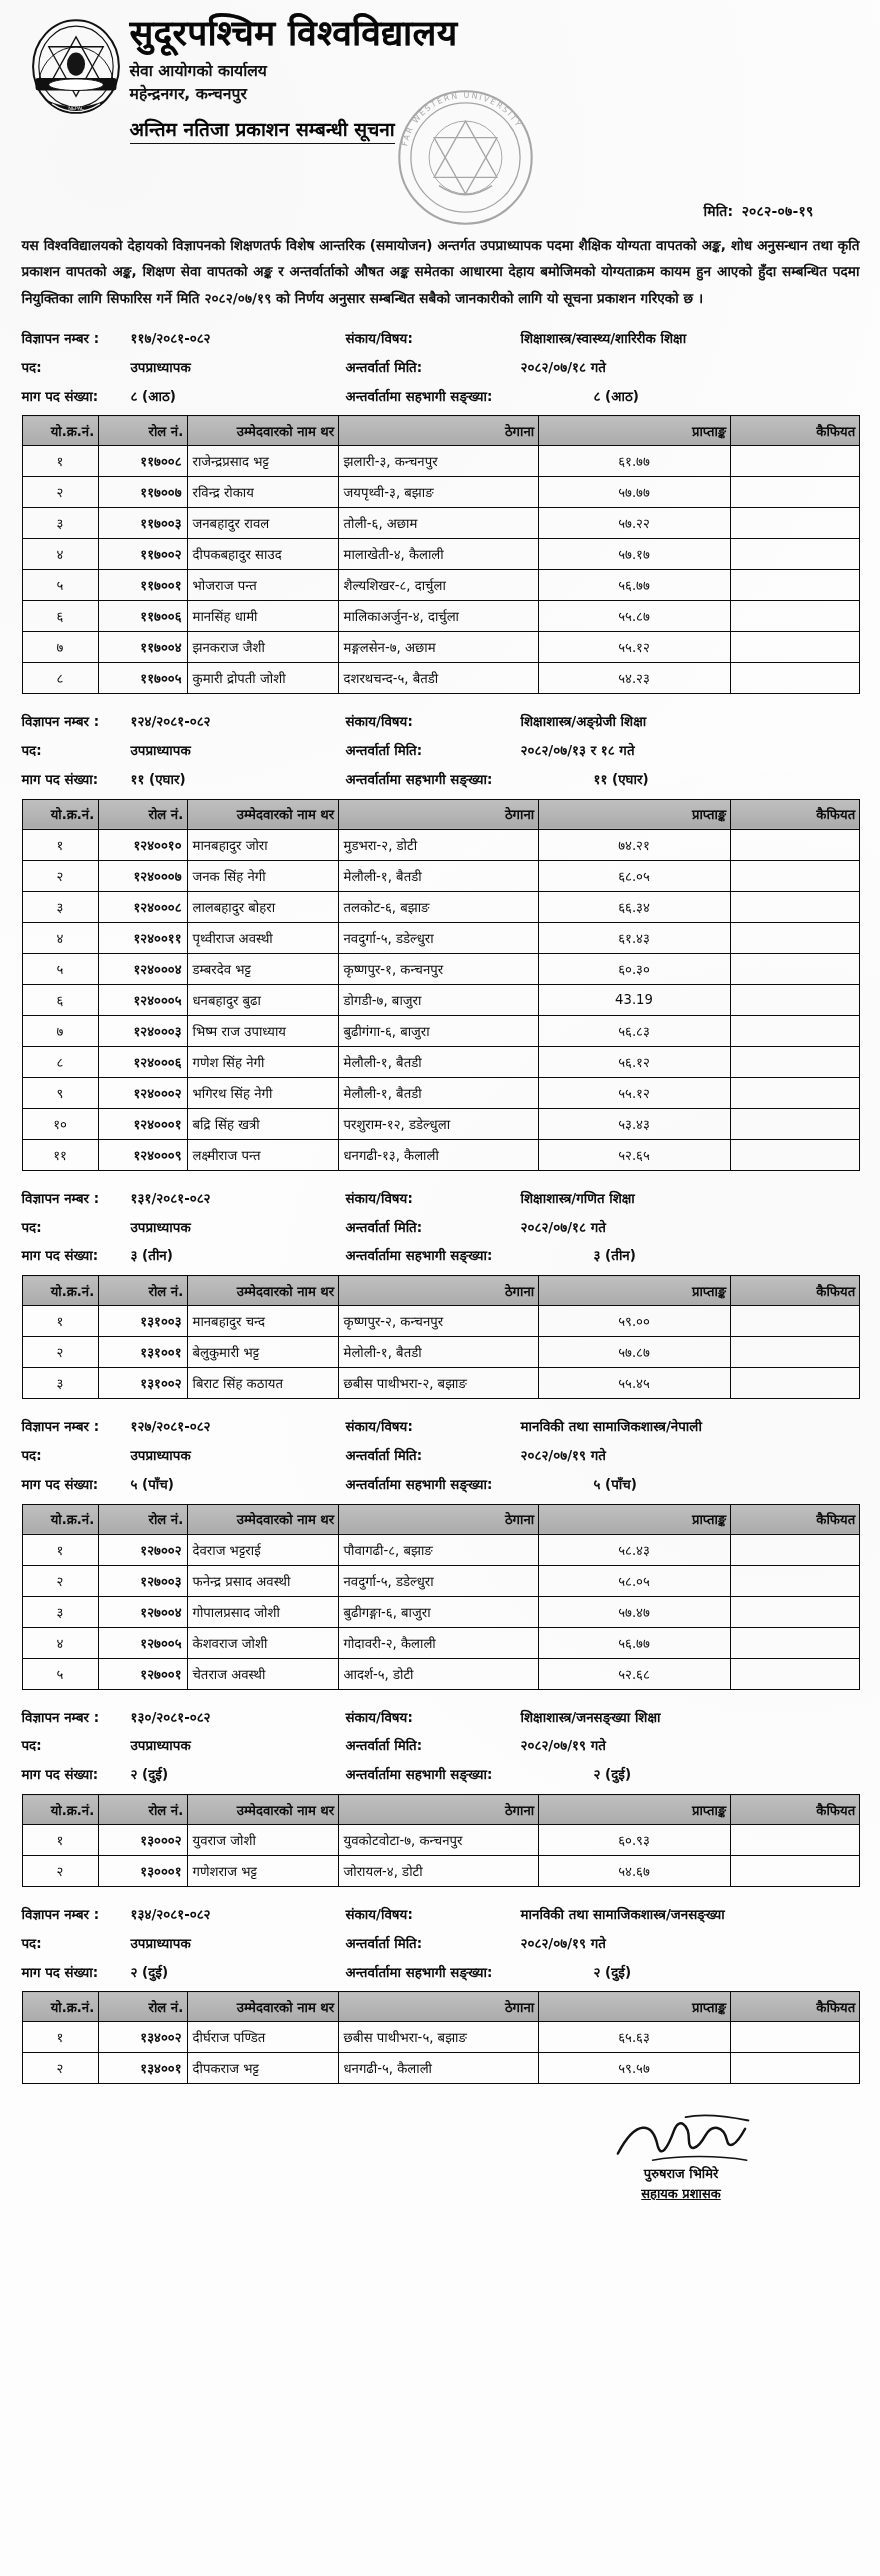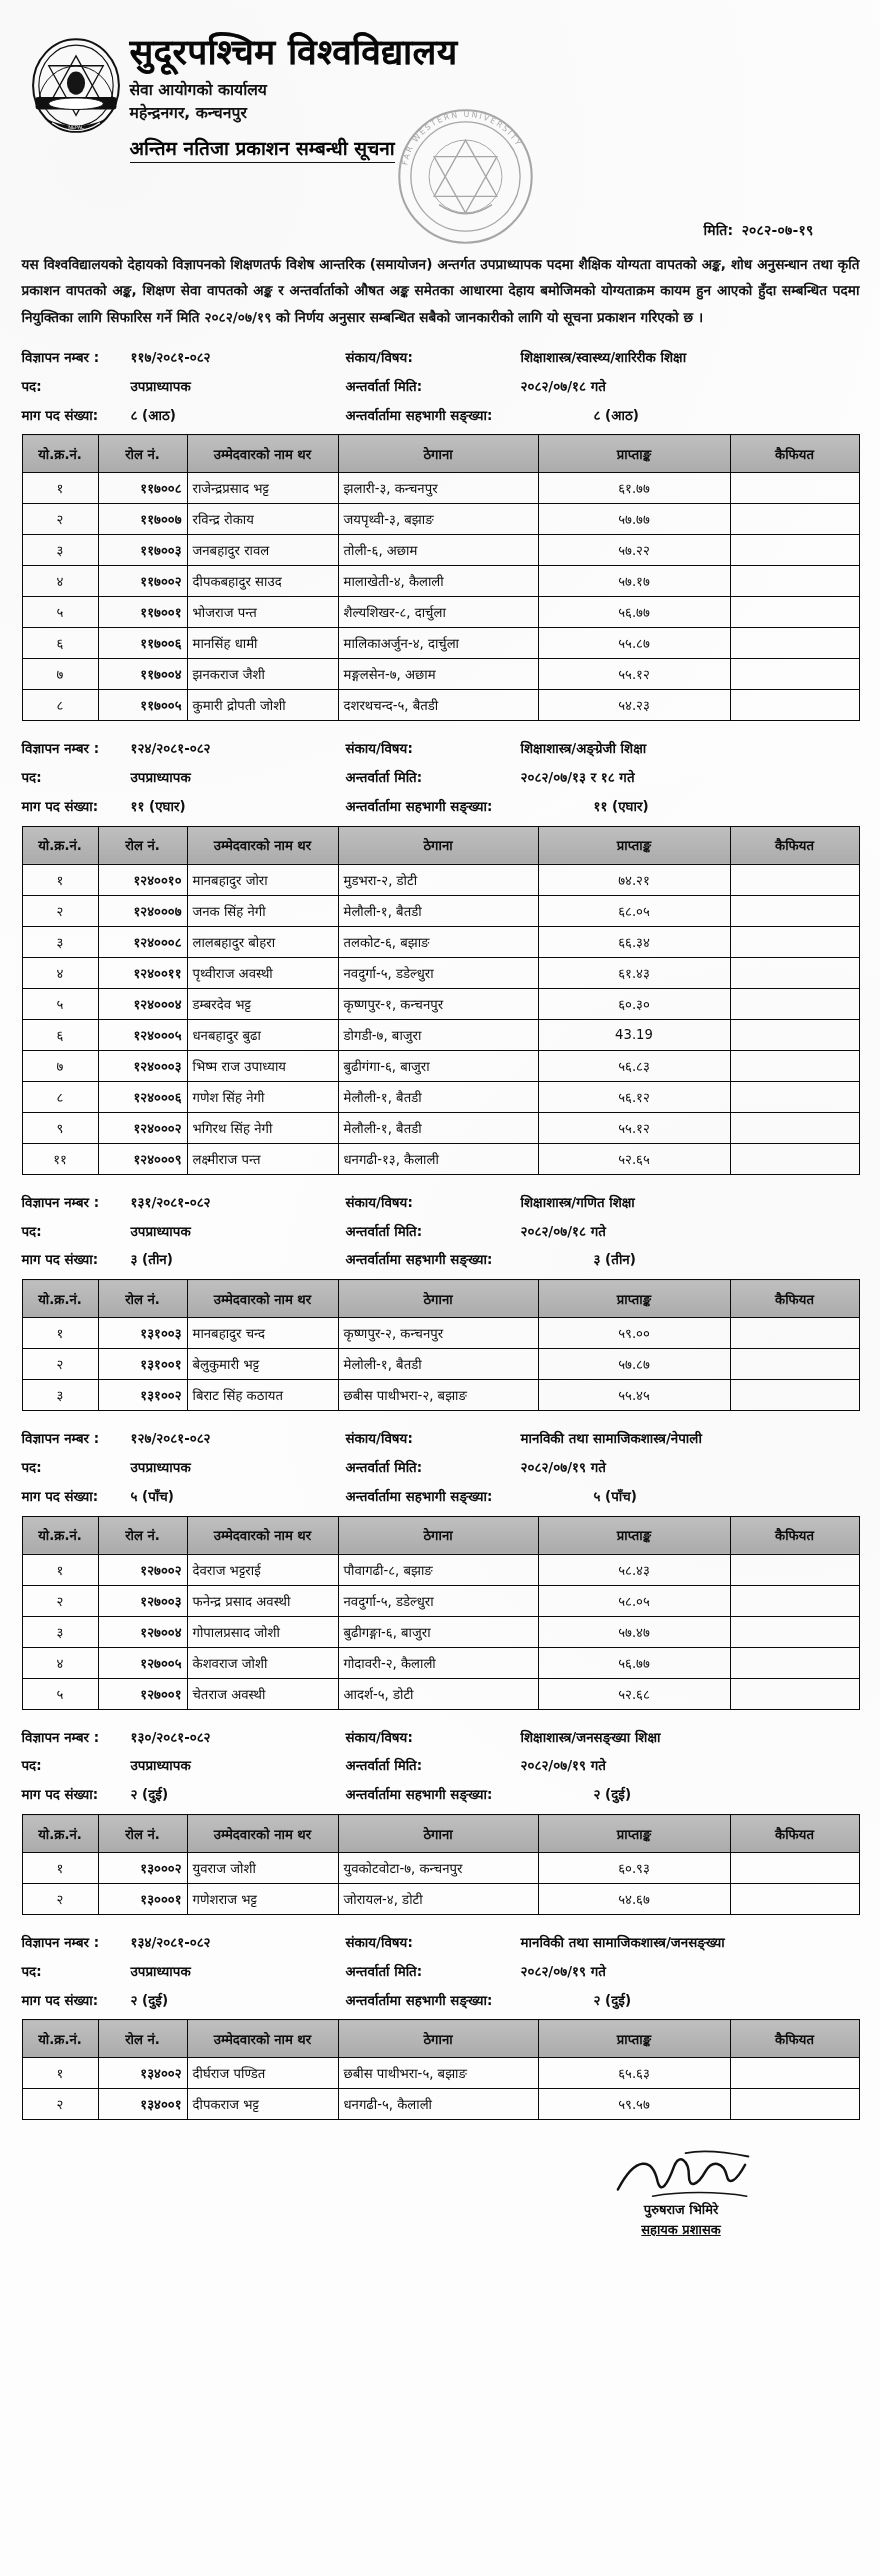--- a/index.html
+++ b/index.html
@@ -16,21 +16,21 @@
     width: 881px;
     min-height: 2576px;
     padding: 11.6px 21.5px 8.3px 21.5px;
     background:
       radial-gradient(circle at 12% 6%, rgba(0,0,0,0.020), rgba(0,0,0,0) 38%),
       radial-gradient(circle at 88% 52%, rgba(0,0,0,0.016), rgba(0,0,0,0) 42%),
       #fdfdfd;
   }
 
   
-  .header { position: relative; height: 215px; margin-top: 19px; }
+  .header { position: relative; height: 215px; }
   .logo-wrap {
     position: absolute; left: 5px; top: 5px; width: 98px; height: 109px;
   }
   .logo-wrap svg { display:block; }
   .title-block {
     position: absolute; left: 108px; top: 1.7px; right: 8.3px;
     text-align: left;
   }
   .univ-name {
     font-family: "DejaVu Sans", sans-serif;
@@ -85,23 +85,23 @@
   }
   table.rank th, table.rank td {
     border: 1.3px solid #0a0a0a;
     font-size: 13.2px;
     padding: 5.8px 5px;
     height: 31px;
   }
   table.rank thead th {
     background: #b8b8b8;
     font-weight: 700;
-    text-align: center;
+    text-align: right;
     background-image: linear-gradient(0deg, rgba(0,0,0,0.07), rgba(255,255,255,0.10));
-    height: 38px;
+    height: 30px;
     padding: 4.1px 3.3px;
   }
   td.c-sn   { width: 76px;  text-align:center; }
   td.c-roll { width: 89px; text-align:right; font-weight:700;}
   td.c-name { width: 151px; text-align:left; padding-left: 6.6px; }
   td.c-addr { width: 200px; text-align:left; padding-left: 6.6px; }
   td.c-mark { width: 192px; text-align:center; }
   td.c-rem  { text-align:center; }
   th.h-sn   { width: 76px; }
   th.h-roll { width: 89px; }
@@ -372,20 +372,28 @@
             </tr>
             <tr>
               <td class="c-sn">९</td>
               <td class="c-roll">१२४०००२</td>
               <td class="c-name">भगिरथ सिंह नेगी</td>
               <td class="c-addr">मेलौली-१, बैतडी</td>
               <td class="c-mark">५५.१२</td>
               <td class="c-rem"></td>
             </tr>
             <tr>
+              <td class="c-sn">१०</td>
+              <td class="c-roll">१२४०००१</td>
+              <td class="c-name">बद्रि सिंह खत्री</td>
+              <td class="c-addr">परशुराम-१२, डडेल्धुला</td>
+              <td class="c-mark">५३.४३</td>
+              <td class="c-rem"></td>
+            </tr>
+            <tr>
               <td class="c-sn">११</td>
               <td class="c-roll">१२४०००९</td>
               <td class="c-name">लक्ष्मीराज पन्त</td>
               <td class="c-addr">धनगढी-१३, कैलाली</td>
               <td class="c-mark">५२.६५</td>
               <td class="c-rem"></td>
             </tr>
           </tbody>
         </table>
       </div>

